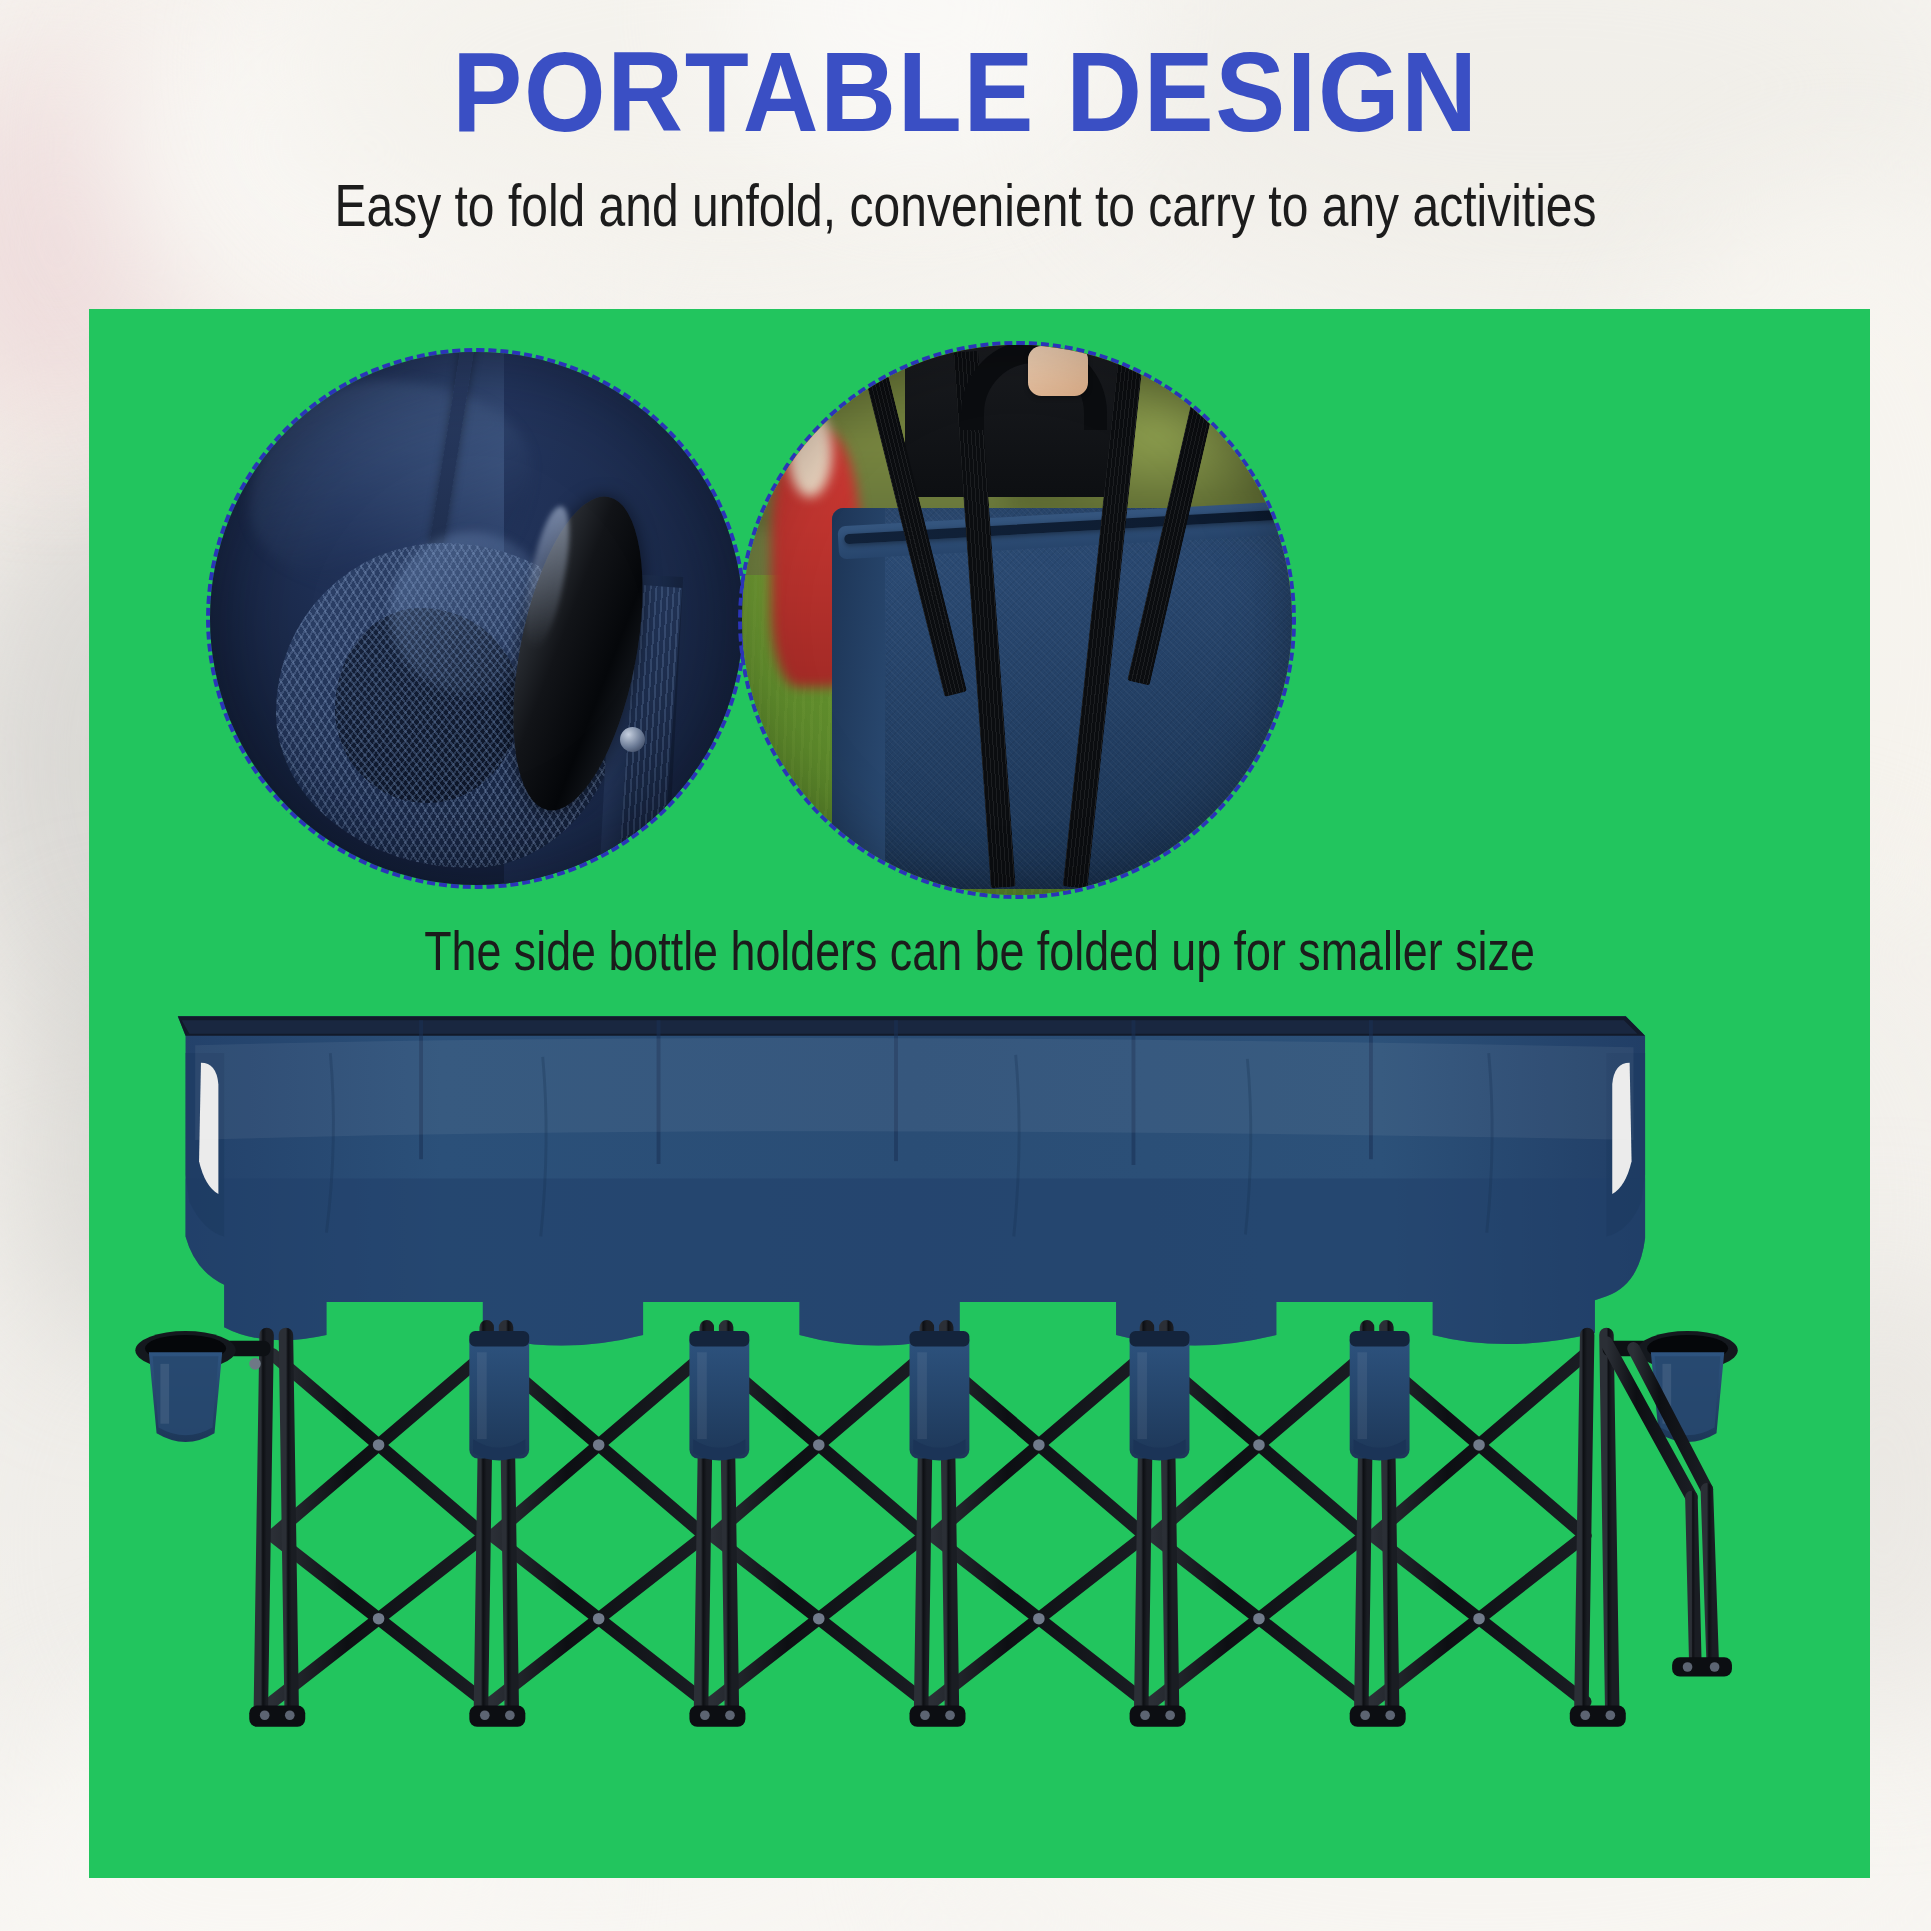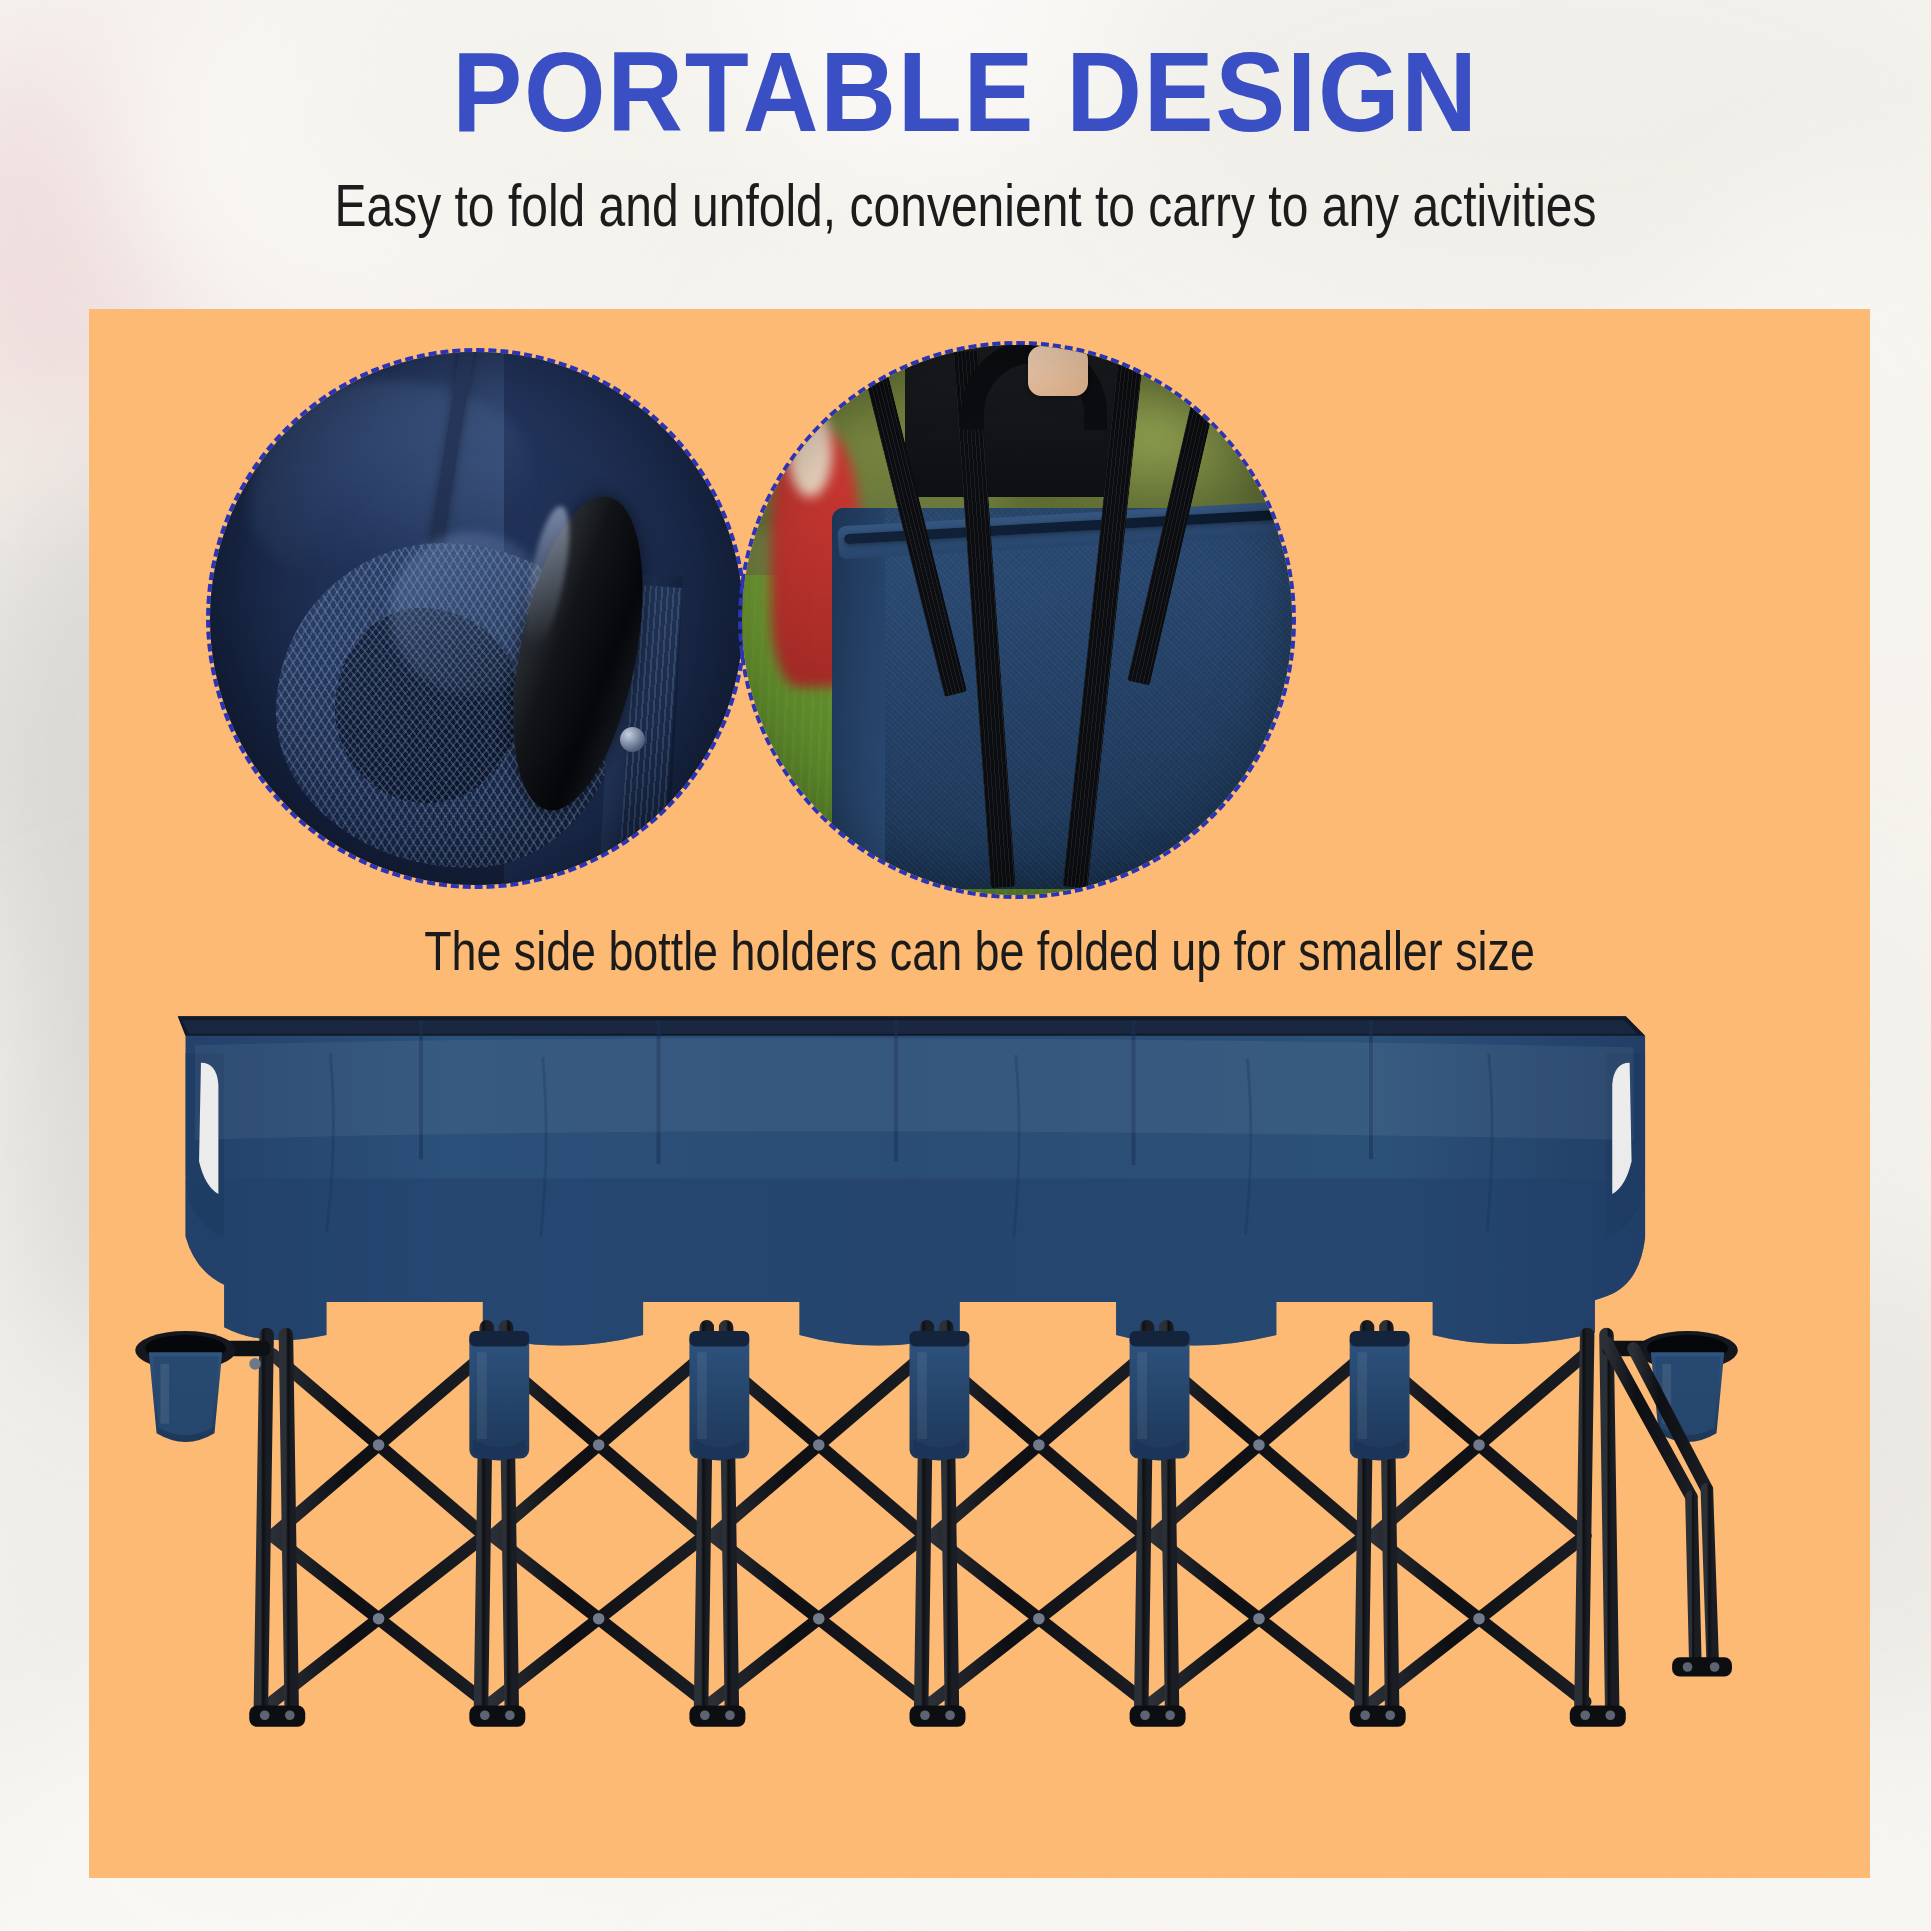--- a/index.html
+++ b/index.html
@@ -41,21 +41,21 @@
   .subtitle{
     position:absolute;left:0;right:0;top:176px;text-align:center;
     font-family:"Liberation Sans","DejaVu Sans",sans-serif;
     font-weight:400;font-size:60px;line-height:1;color:#1c1c1c;
     transform:scaleX(.80);transform-origin:center top;white-space:nowrap;
   }
 
   
   .panel{
     position:absolute;left:89px;top:309px;width:1781px;height:1569px;
-    background:#fdba74;
+    background:#22c55e;
   }
 
   
   .circles{position:absolute;left:0;top:0;width:1781px;height:579px;}
   .circ{
     position:absolute;border-radius:50%;overflow:hidden;
     border:4.8px dashed #2b34b8;box-sizing:border-box;
   }
   .circ-inner{position:absolute;inset:-4.8px;border-radius:50%;overflow:hidden;}
   .circ-left{left:117px;top:39px;width:541px;height:541px;}

